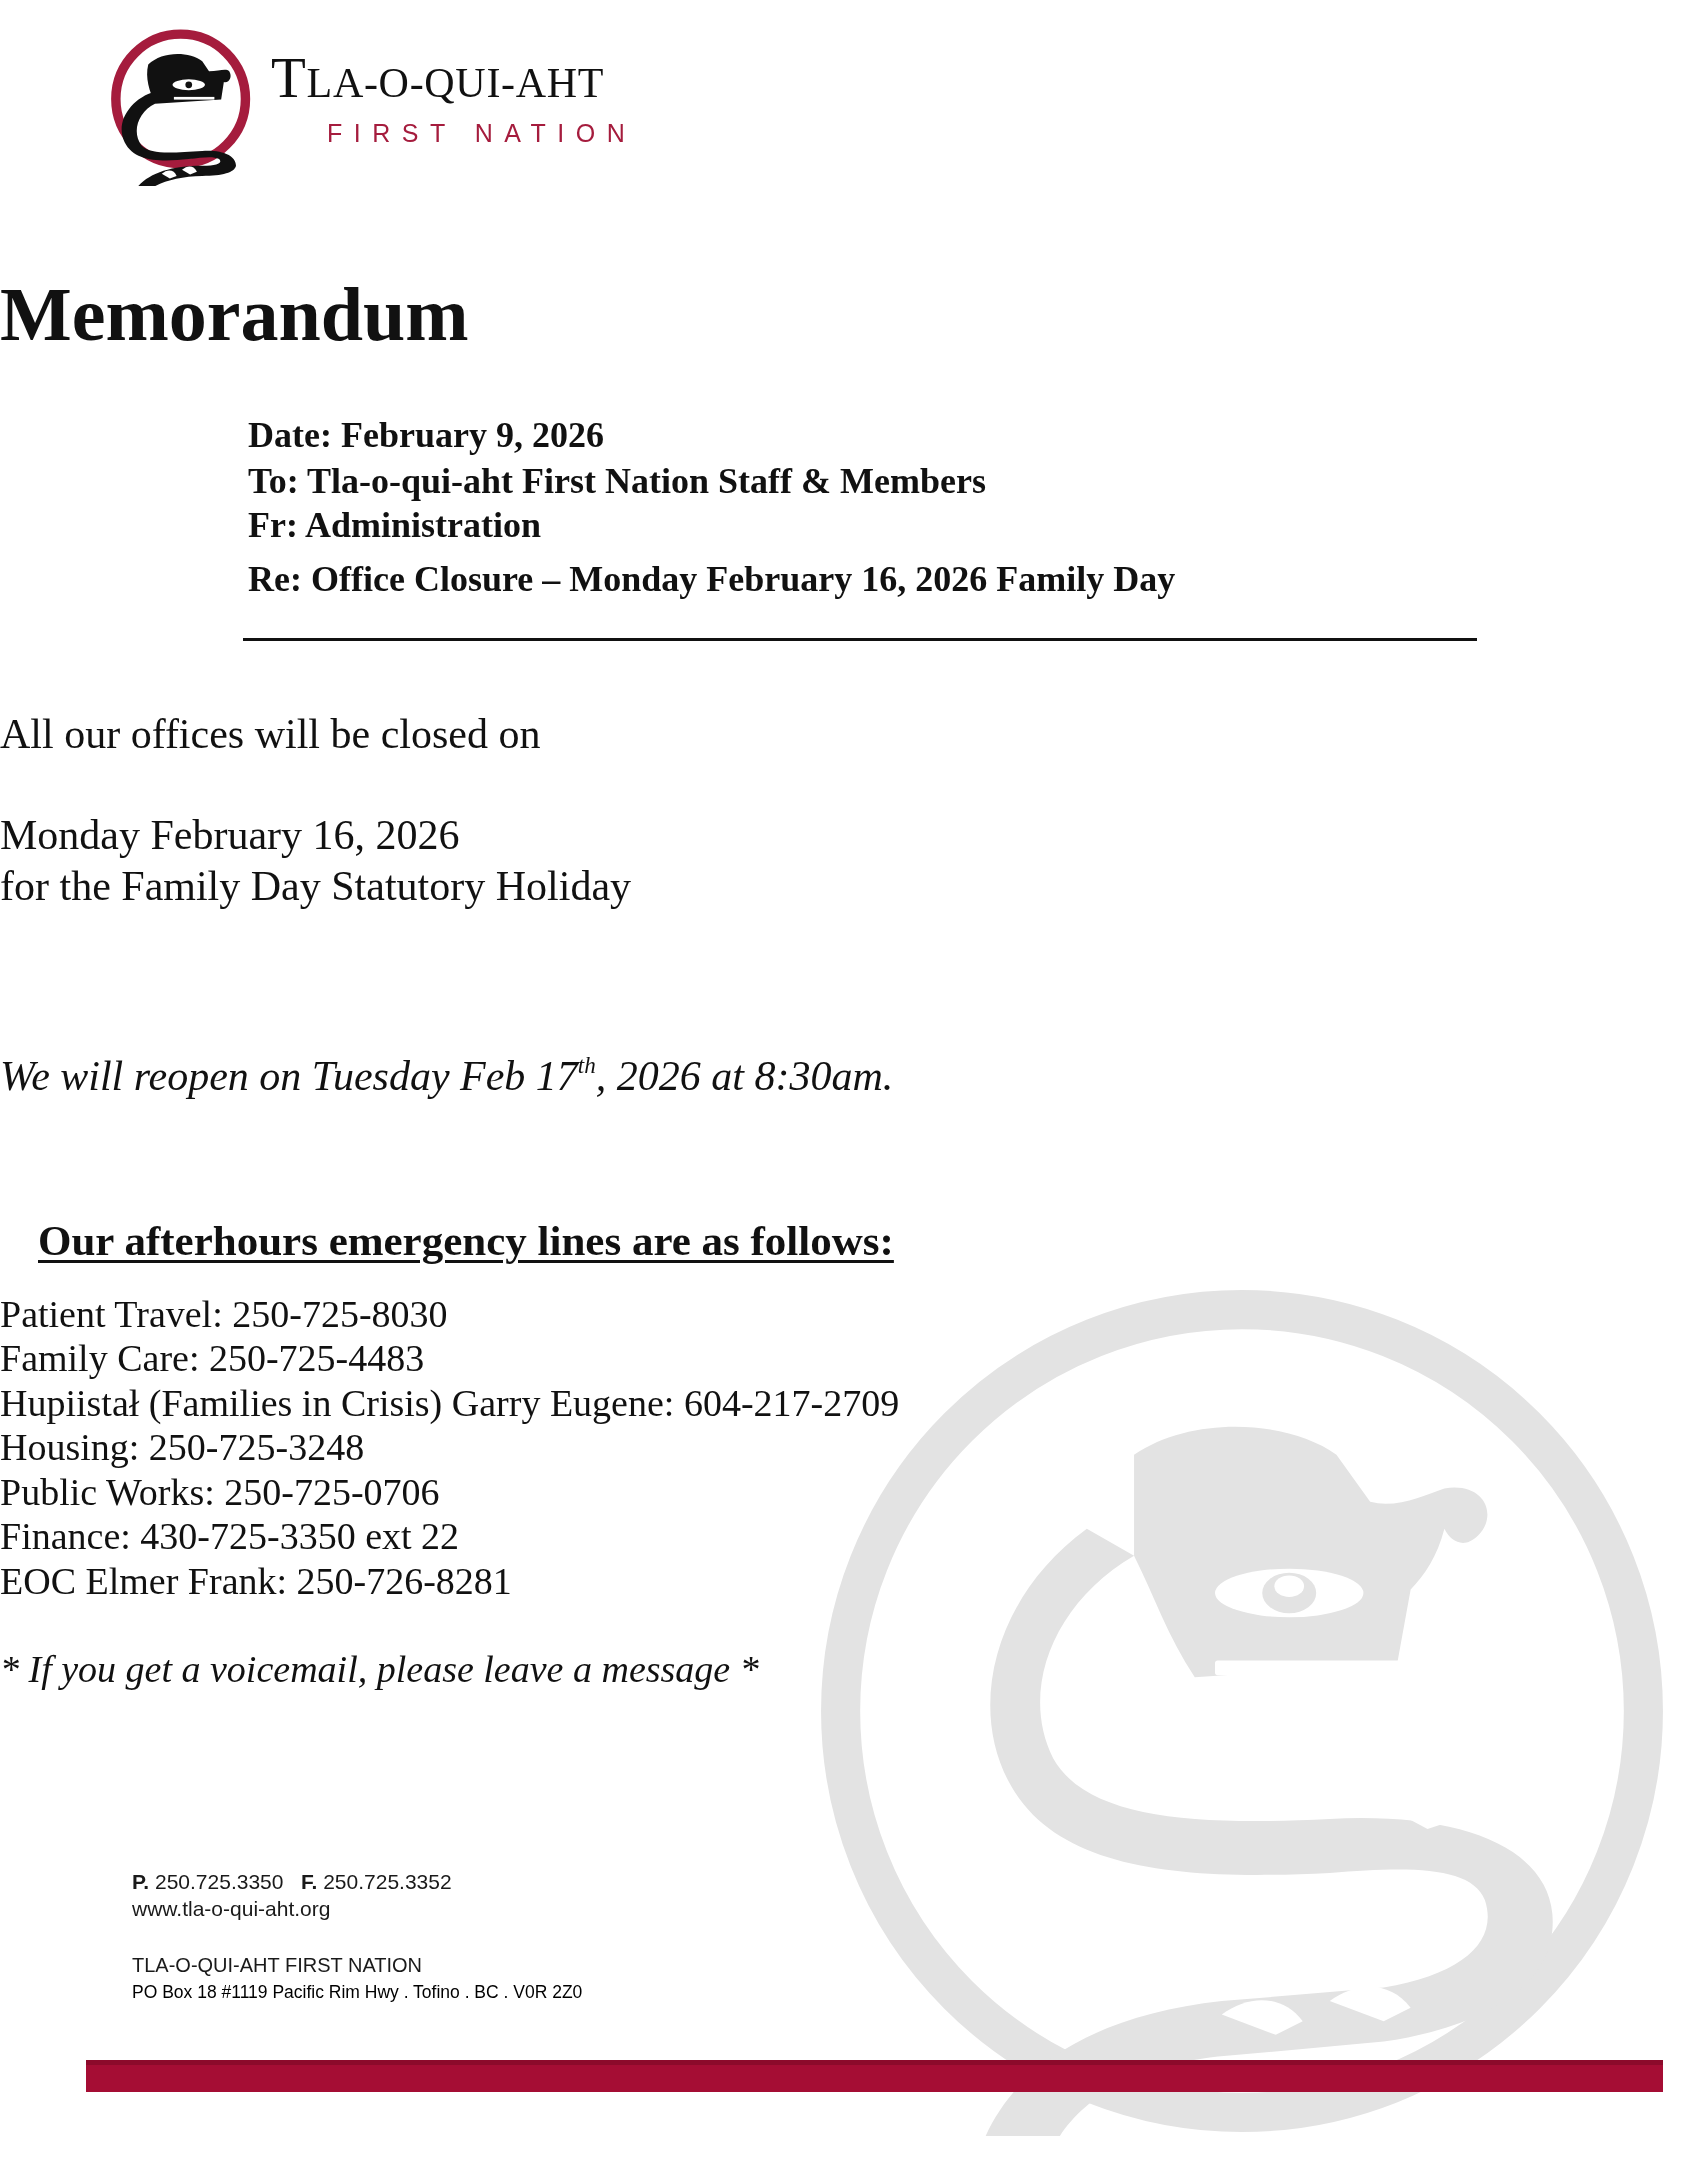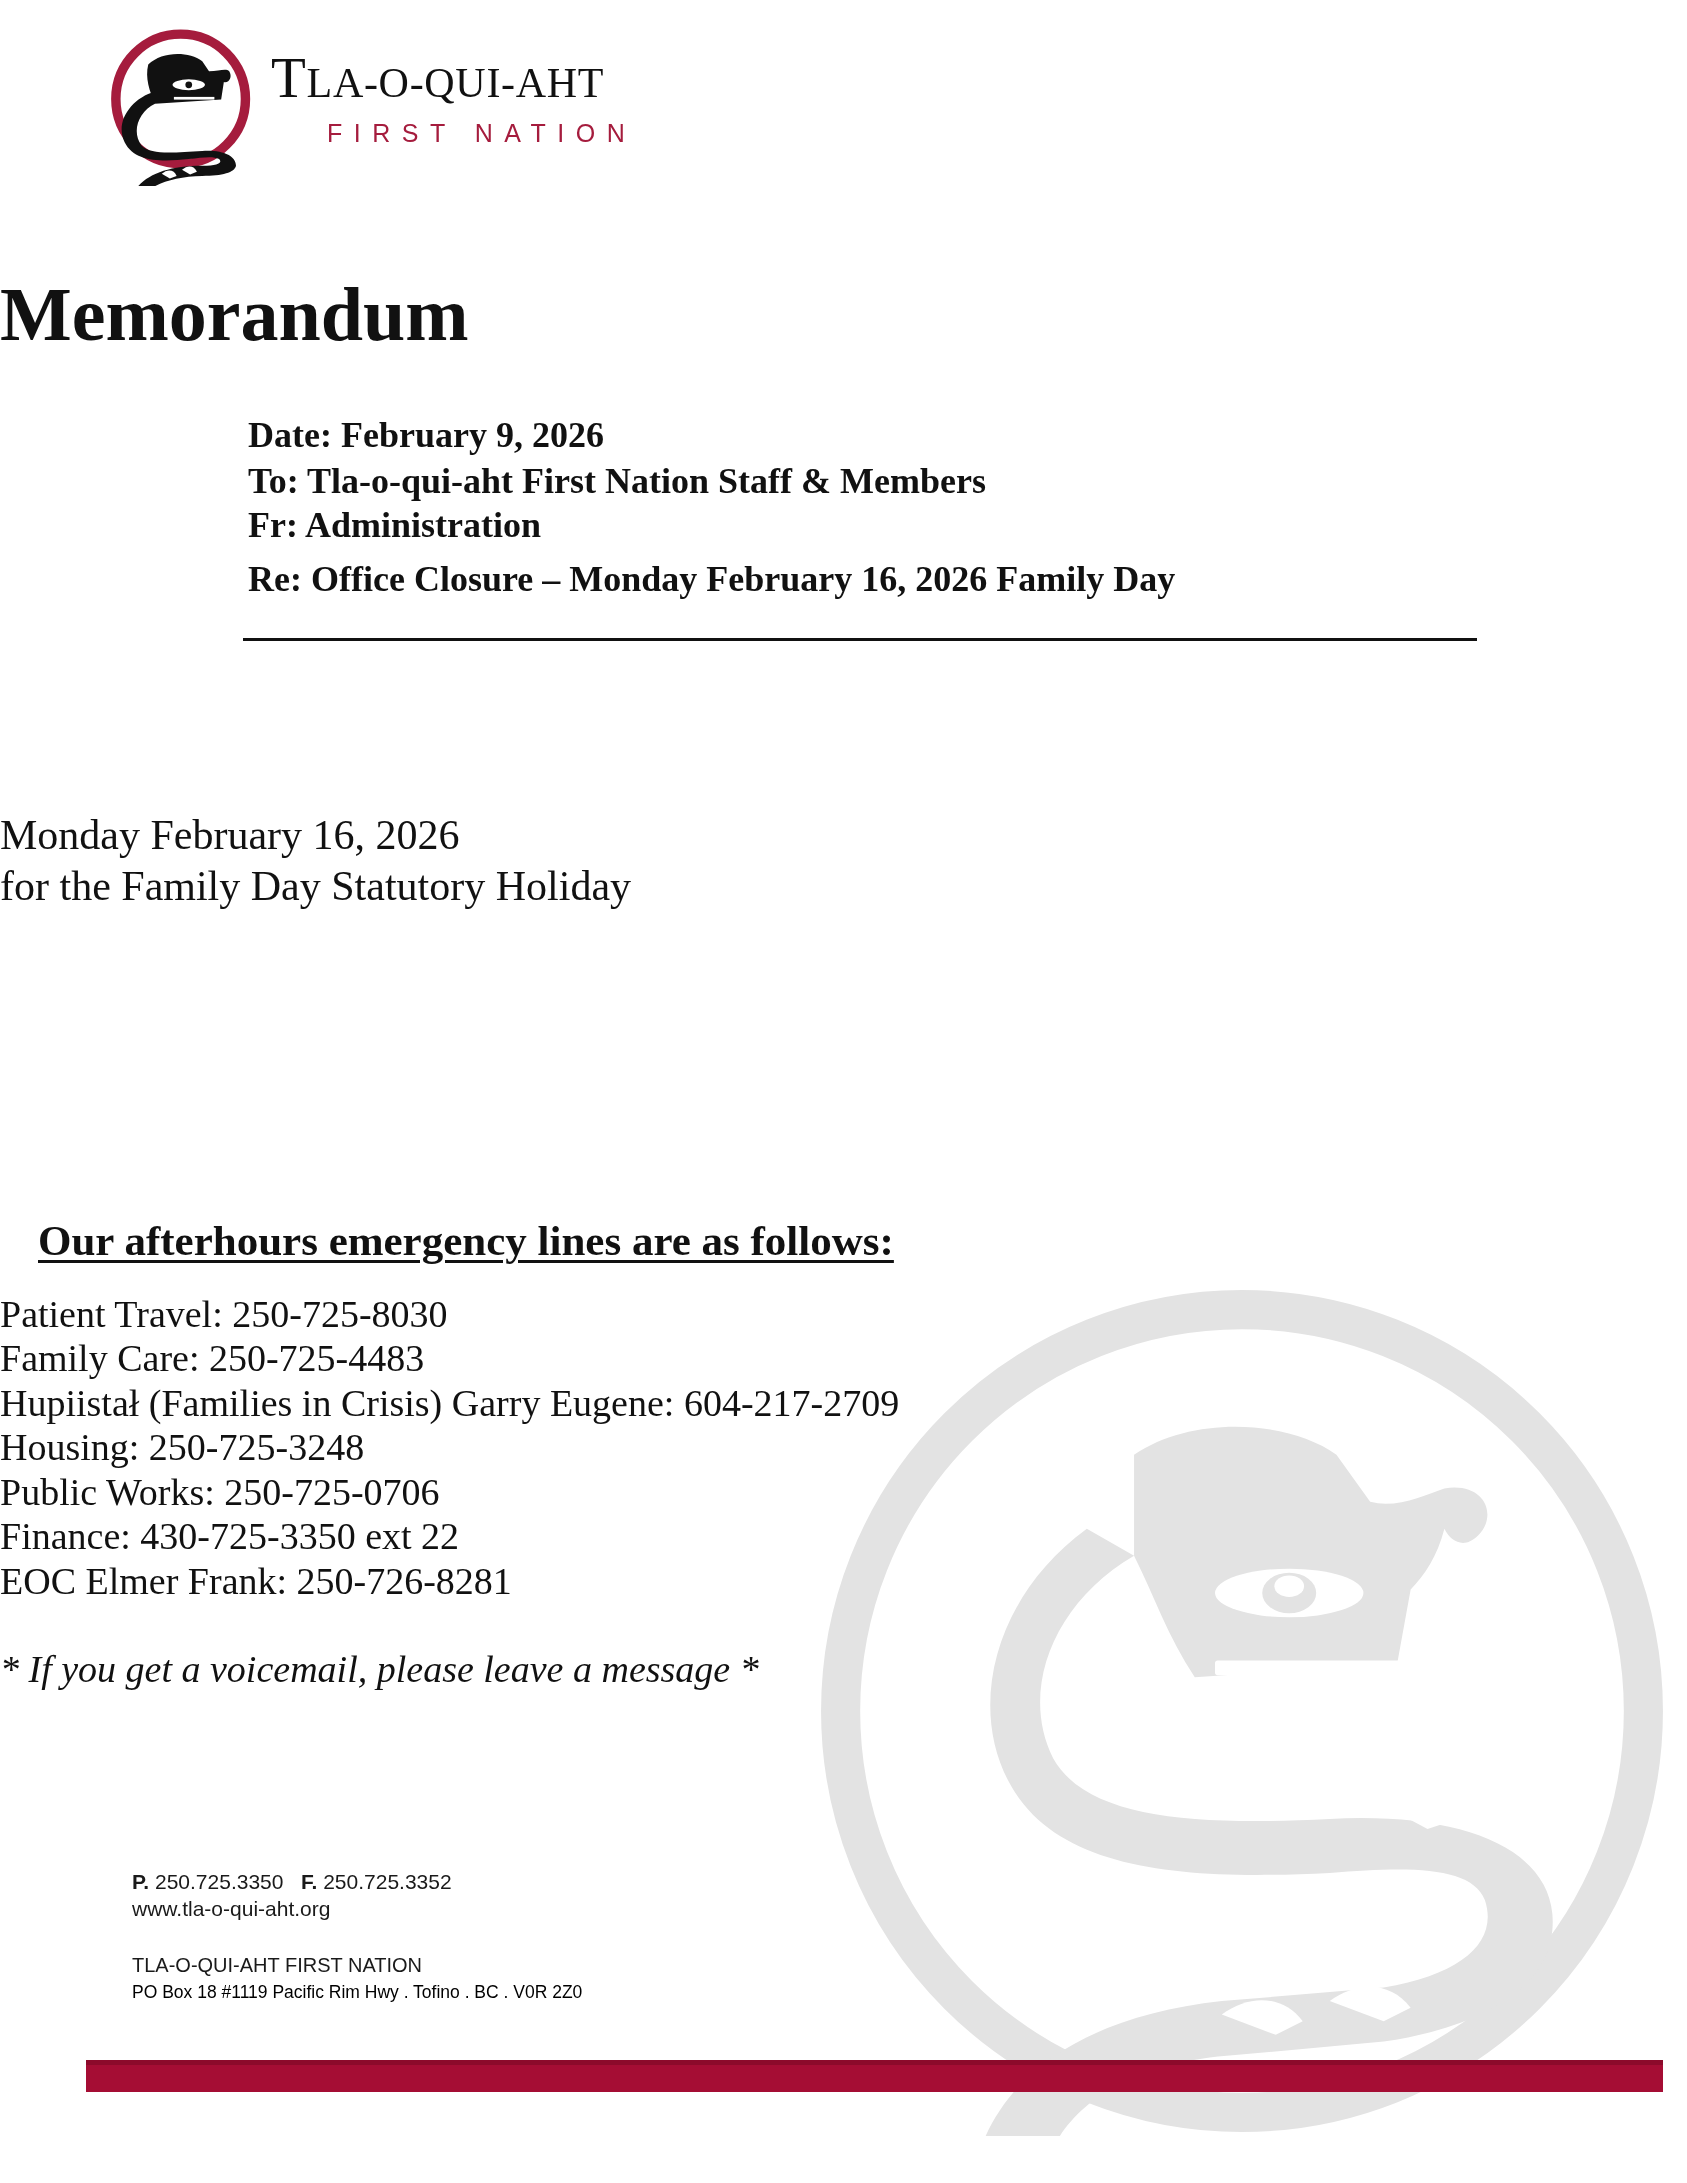--- a/index.html
+++ b/index.html
@@ -100,23 +100,27 @@
   <div class="brand-sub sans">FIRST NATION</div>
 
   <div class="line serif title">Memorandum</div>
 
   <div class="meta serif" style="top:414px;">Date: February 9, 2026</div>
   <div class="meta serif" style="top:460px;">To: Tla-o-qui-aht First Nation Staff &amp; Members</div>
   <div class="meta serif" style="top:504px;">Fr: Administration</div>
   <div class="meta serif" style="top:558px;">Re: Office Closure – Monday February 16, 2026 Family Day</div>
   <div class="re-rule"></div>
 
+  <div class="line serif body-lg" style="top:709px;">All our offices will be closed on</div>
   <div class="line serif body-lg bold" style="top:810px;">Monday February 16, 2026</div>
   <div class="line serif body-lg" style="top:861px;">for the Family Day Statutory Holiday</div>
 
+  <div class="line serif body-lg italic" style="top:1051px;">
+    <span>We will reopen on Tuesday Feb 17</span><sup>th</sup><span>, 2026 at 8:30am.</span>
+  </div>
 
   <div class="line serif em-head" style="top:1215px;padding-left:38px;">Our afterhours emergency lines are as follows:</div>
 
   <div class="line serif em-line bold" style="top:1292px;">Patient Travel: 250-725-8030</div>
   <div class="line serif em-line bold" style="top:1336px;">Family Care: 250-725-4483</div>
   <div class="line serif em-line" style="top:1381px;">Hupiistał (Families in Crisis) Garry Eugene: 604-217-2709</div>
   <div class="line serif em-line" style="top:1425px;">Housing: 250-725-3248</div>
   <div class="line serif em-line" style="top:1470px;">Public Works: 250-725-0706</div>
   <div class="line serif em-line" style="top:1514px;">Finance: 430-725-3350 ext 22</div>
   <div class="line serif em-line" style="top:1559px;">EOC Elmer Frank: 250-726-8281</div>

